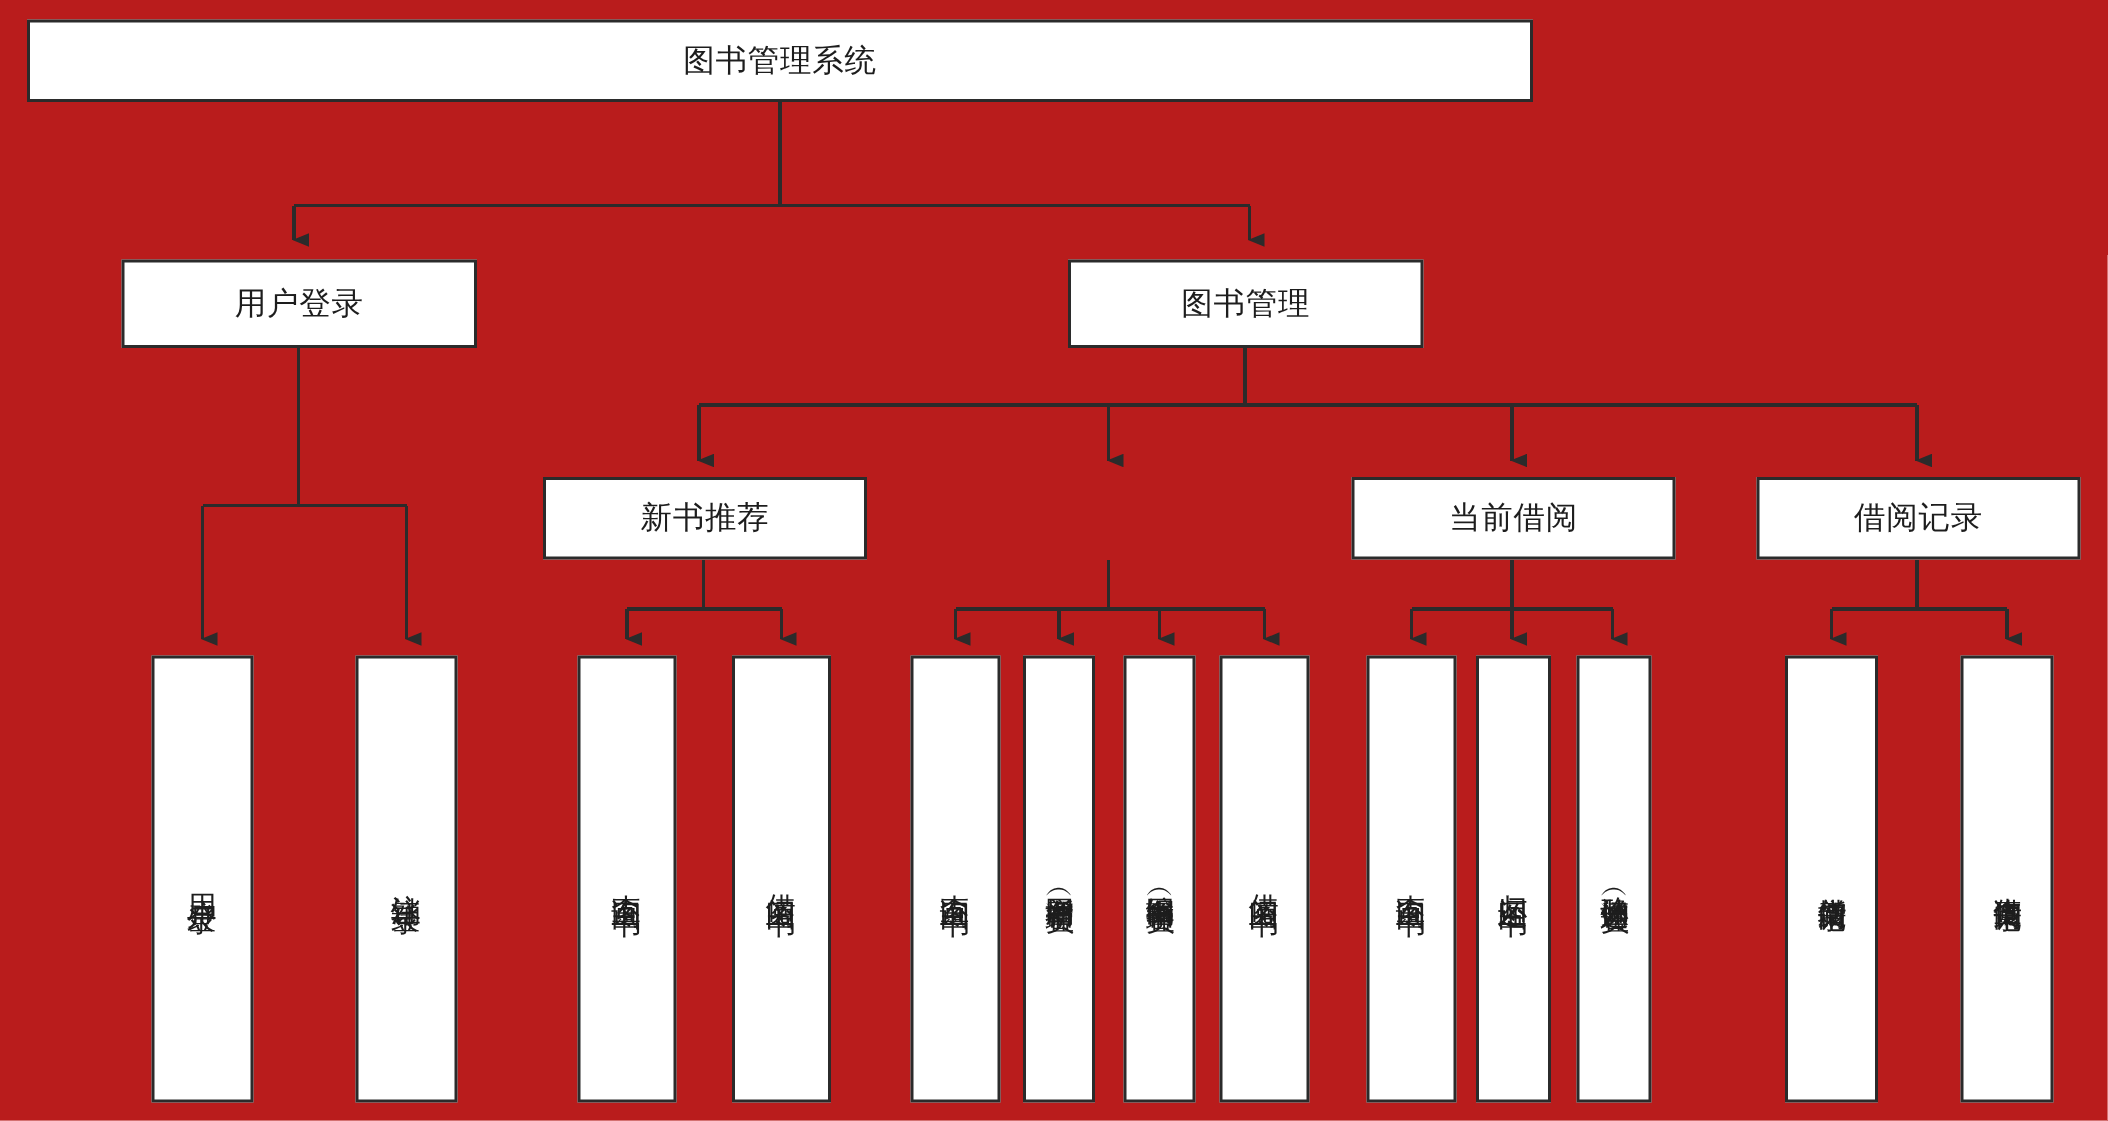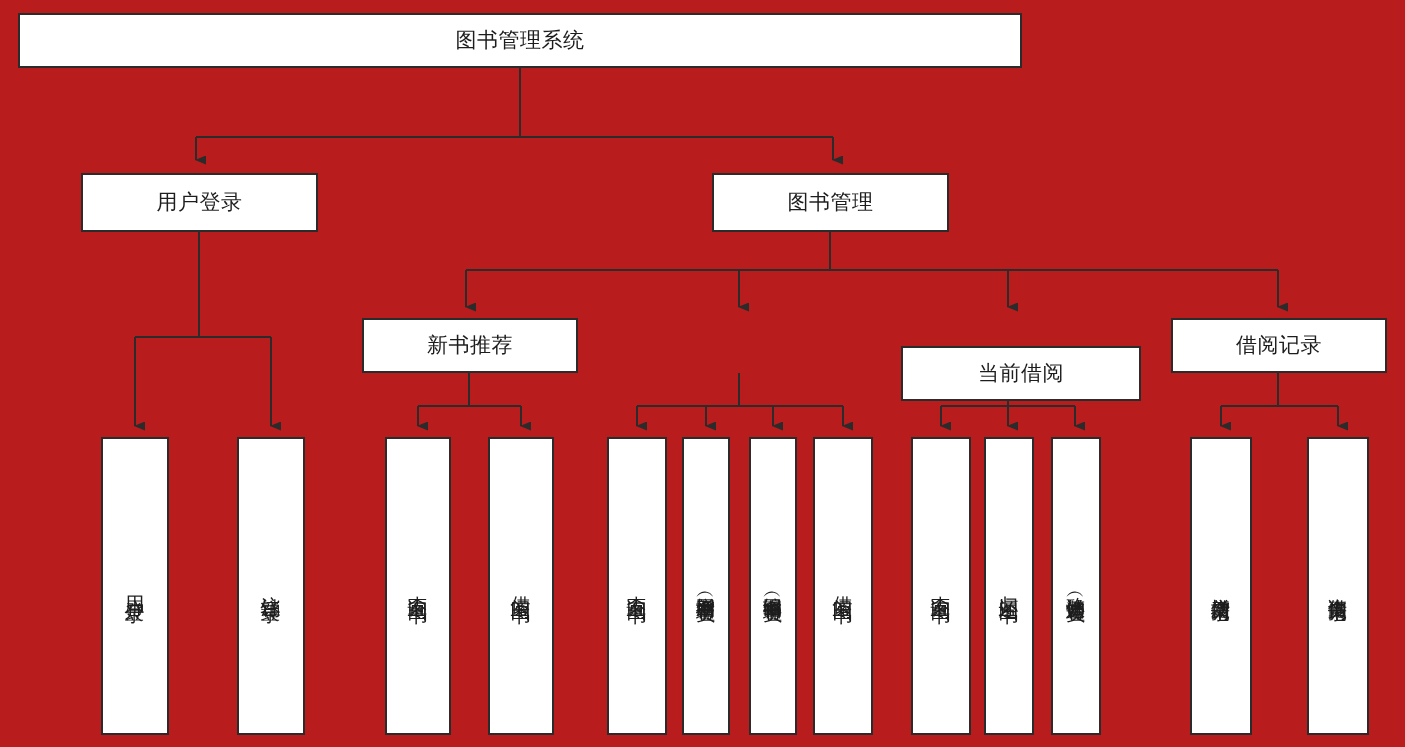--- a/index.html
+++ b/index.html
@@ -128,21 +128,21 @@
   <div class="node-box" style="left:81px;top:173px;width:237px;height:59px;">
     <span class="node-label-h">用户登录</span>
   </div>
   <div class="node-box" style="left:712px;top:173px;width:237px;height:59px;">
     <span class="node-label-h">图书管理</span>
   </div>
 
   <div class="node-box" style="left:362px;top:318px;width:216px;height:55px;">
     <span class="node-label-h">新书推荐</span>
   </div>
-  <div class="node-box" style="left:901px;top:318px;width:240px;height:55px;margin-top:28px;">
+  <div class="node-box" style="left:901px;top:318px;width:216px;height:55px;">
     <span class="node-label-h">当前借阅</span>
   </div>
   <div class="node-box" style="left:1171px;top:318px;width:216px;height:55px;">
     <span class="node-label-h">借阅记录</span>
   </div>
 
   <div class="node-box" style="left:101px;top:437px;width:68px;height:298px;">
     <span class="node-label-v">用户登录</span>
   </div>
   <div class="node-box" style="left:237px;top:437px;width:68px;height:298px;">

